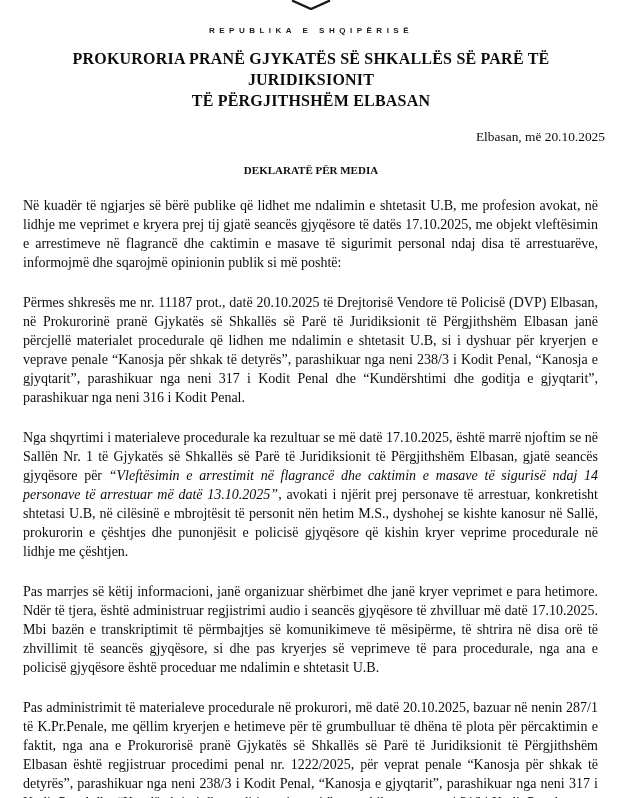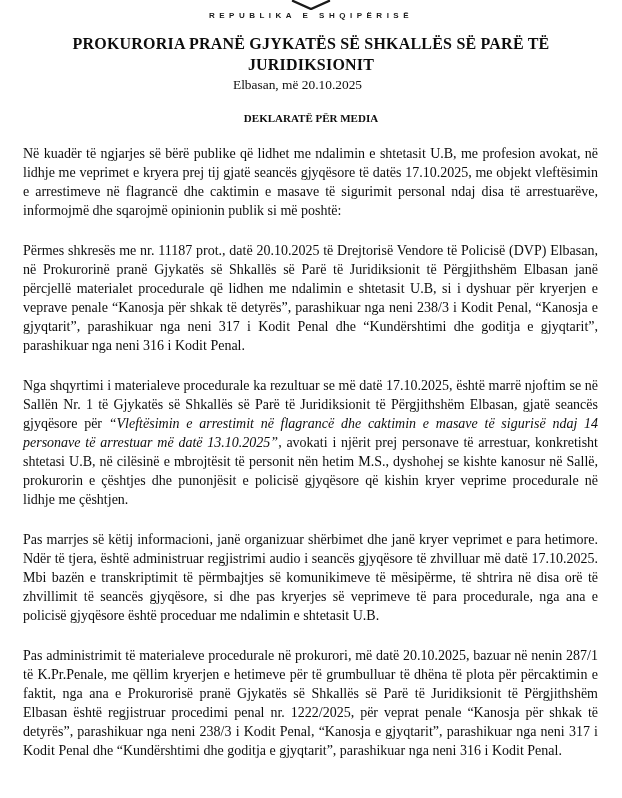--- a/index.html
+++ b/index.html
@@ -20,37 +20,39 @@
   }
   .doc-header {
     text-align: center;
   }
   .emblem {
     height: 10px;
     line-height: 0;
     padding-top: 0;
   }
   .republic-label {
-    margin-top: 1px;
+    margin-top: 16px;
     font-family: "Liberation Sans", sans-serif;
     font-weight: bold;
     font-size: 8px;
     letter-spacing: 4.5px;
     color: #1a1a1a;
     text-transform: uppercase;
   }
   .institution-title {
     margin: 13px 18px 0 18px;
     font-size: 16px;
     font-weight: bold;
     line-height: 21px;
     letter-spacing: 0.2px;
   }
   .dateline {
-    padding-right: 27px;
+    margin-top: 16px;
+    padding-right: 17px;
+    text-align: right;
     font-size: 13.4px;
     line-height: 19px;
   }
   .doc-title {
     margin: 14px 0 0 0;
     text-align: center;
     font-size: 11px;
     font-weight: bold;
     line-height: 20px;
   }
@@ -74,20 +76,21 @@
 
   <header class="doc-header">
     <div class="emblem">
       <svg width="40" height="10" viewBox="0 0 40 10" aria-hidden="true">
         <polyline points="2,1 20,9 38,1" fill="none" stroke="#1a1a1a" stroke-width="2.4" stroke-linecap="round"></polyline>
       </svg>
     </div>
     <div class="republic-label">REPUBLIKA E SHQIPËRISË</div>
     <h1 class="institution-title">
       <span>PROKURORIA PRANË GJYKATËS SË SHKALLËS SË PARË TË JURIDIKSIONIT</span><br>
+      <span>TË PËRGJITHSHËM ELBASAN</span>
     </h1>
     <div class="dateline">Elbasan, më 20.10.2025</div>
   </header>
 
   <h2 class="doc-title">DEKLARATË PËR MEDIA</h2>
 
   <main class="doc-body">
 
   <p><span>Në kuadër të ngjarjes së bërë publike që lidhet me ndalimin e shtetasit U.B, me profesion avokat, në lidhje me veprimet e kryera prej tij gjatë seancës gjyqësore të datës 17.10.2025, me objekt vleftësimin e arrestimeve në flagrancë dhe caktimin e masave të sigurimit personal ndaj disa të arrestuarëve, informojmë dhe sqarojmë opinionin publik si më poshtë:</span></p>
       <p><span>Përmes shkresës me nr. 11187 prot., datë 20.10.2025 të Drejtorisë Vendore të Policisë (DVP) Elbasan, në Prokurorinë pranë Gjykatës së Shkallës së Parë të Juridiksionit të Përgjithshëm Elbasan janë përcjellë materialet procedurale që lidhen me ndalimin e shtetasit U.B, si i dyshuar për kryerjen e veprave penale “Kanosja për shkak të detyrës”, parashikuar nga neni 238/3 i Kodit Penal, “Kanosja e gjyqtarit”, parashikuar nga neni 317 i Kodit Penal dhe “Kundërshtimi dhe goditja e gjyqtarit”, parashikuar nga neni 316 i Kodit Penal.</span></p>

